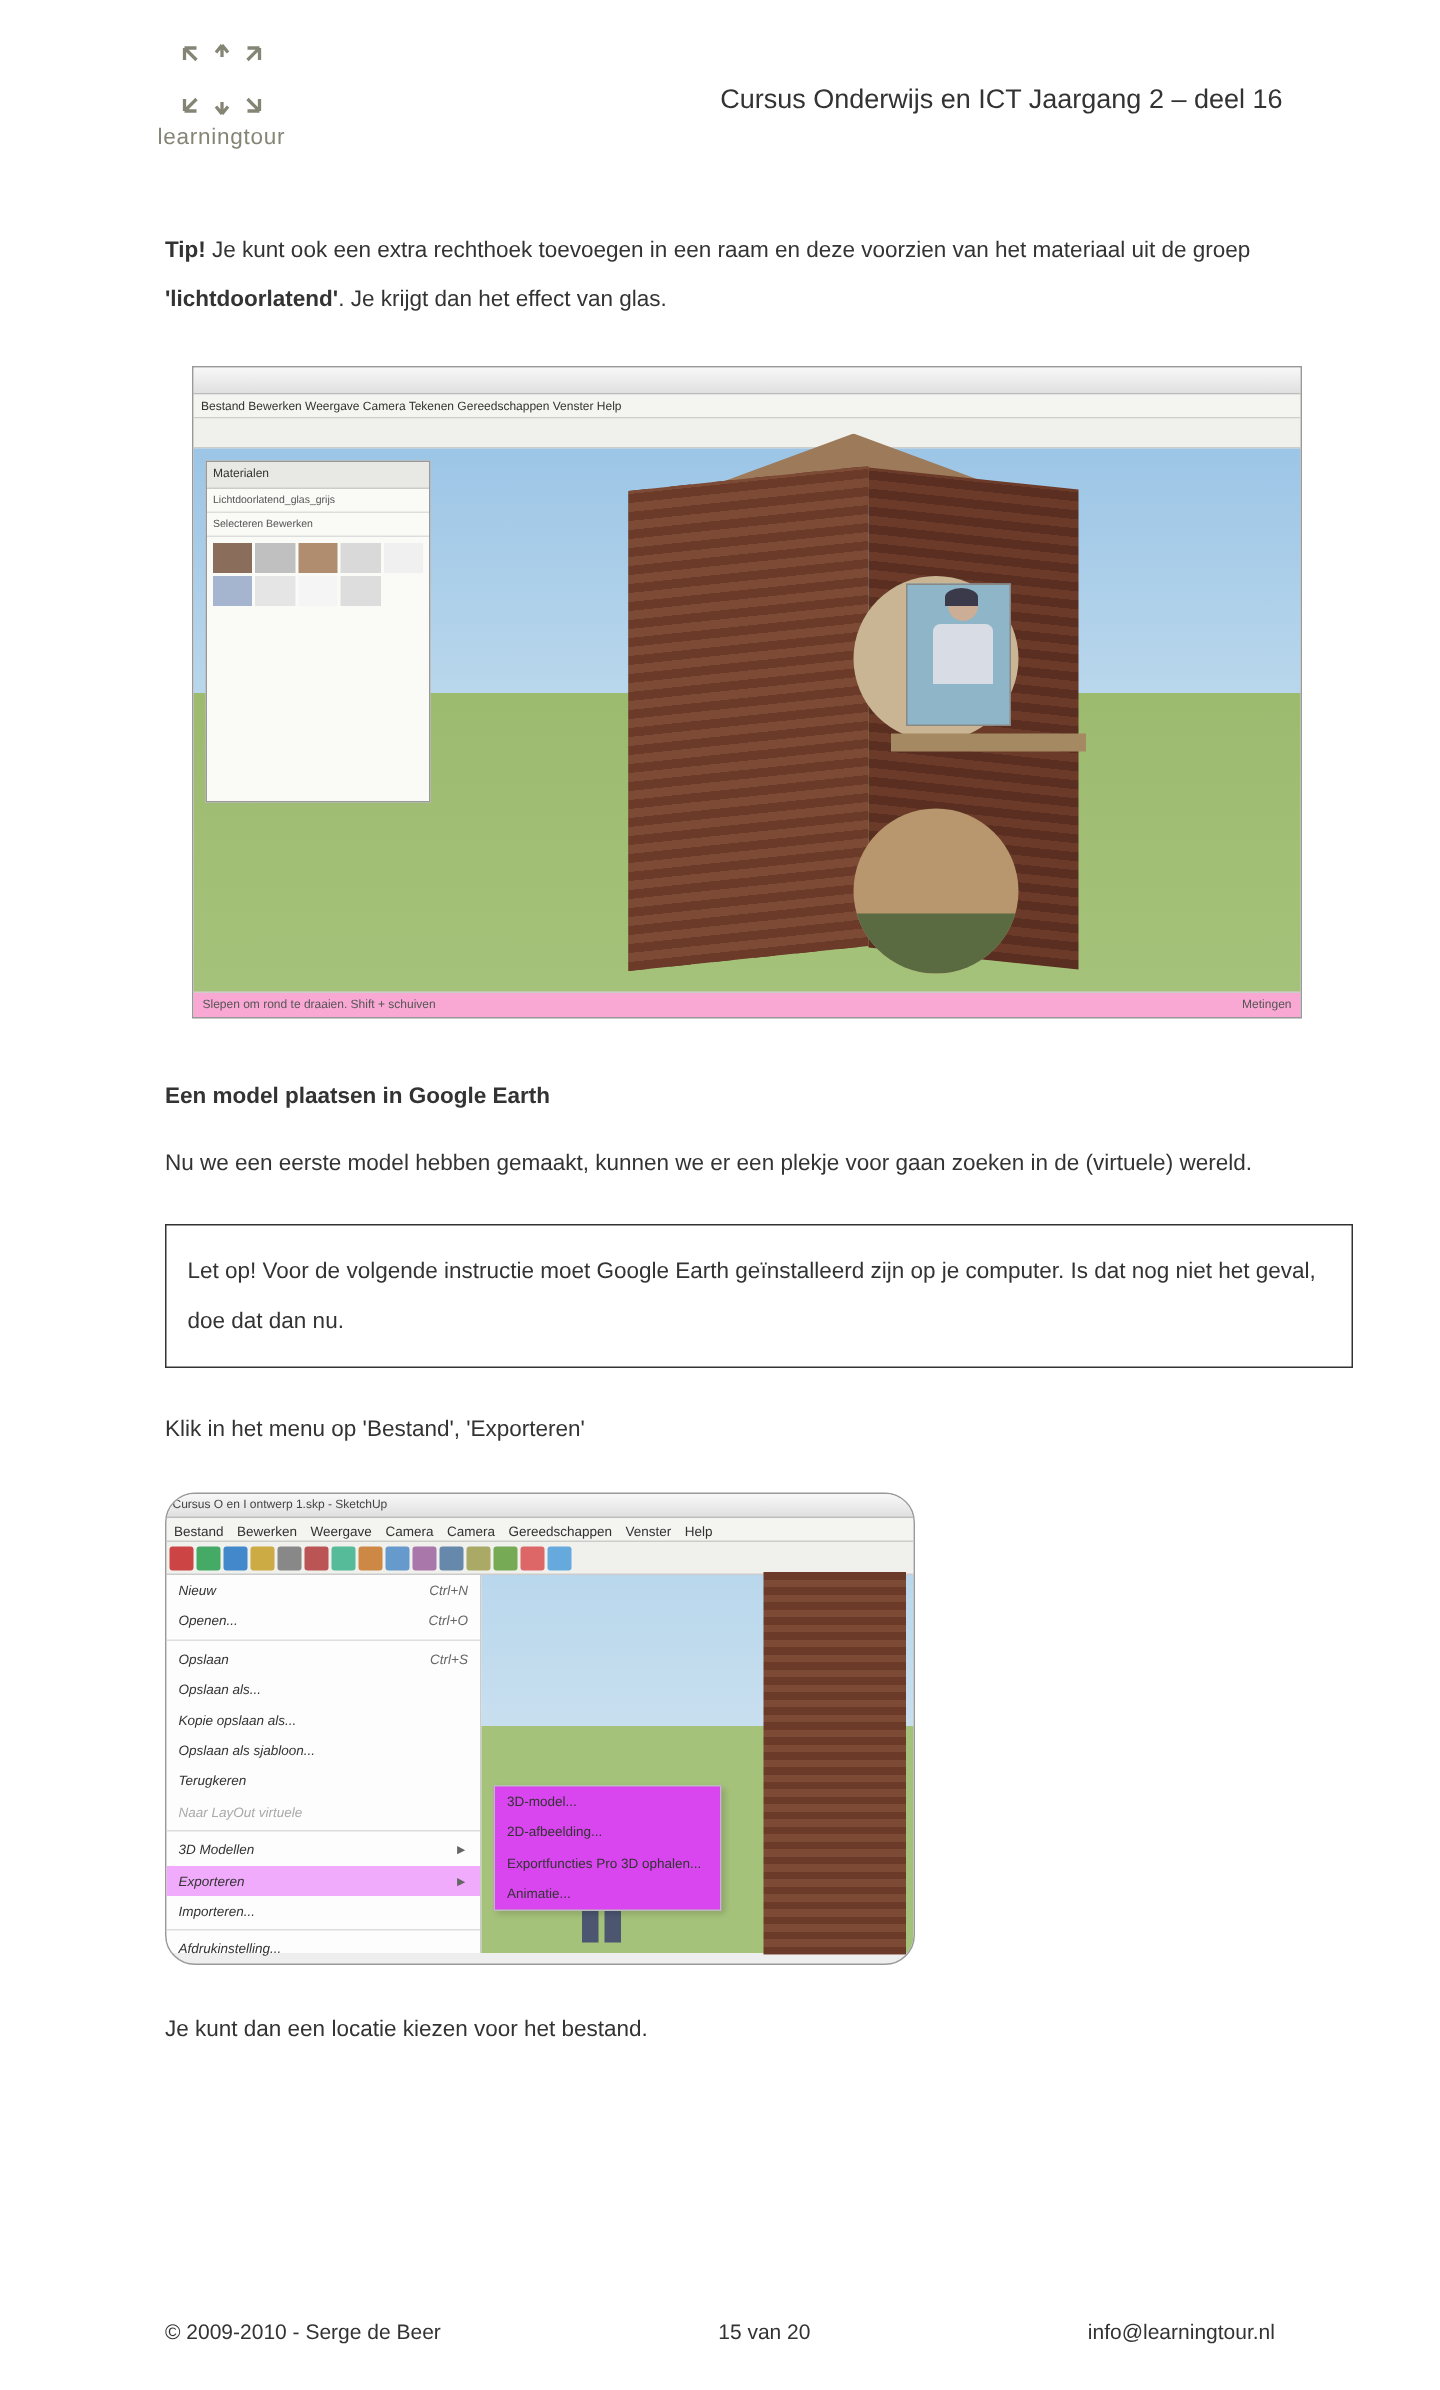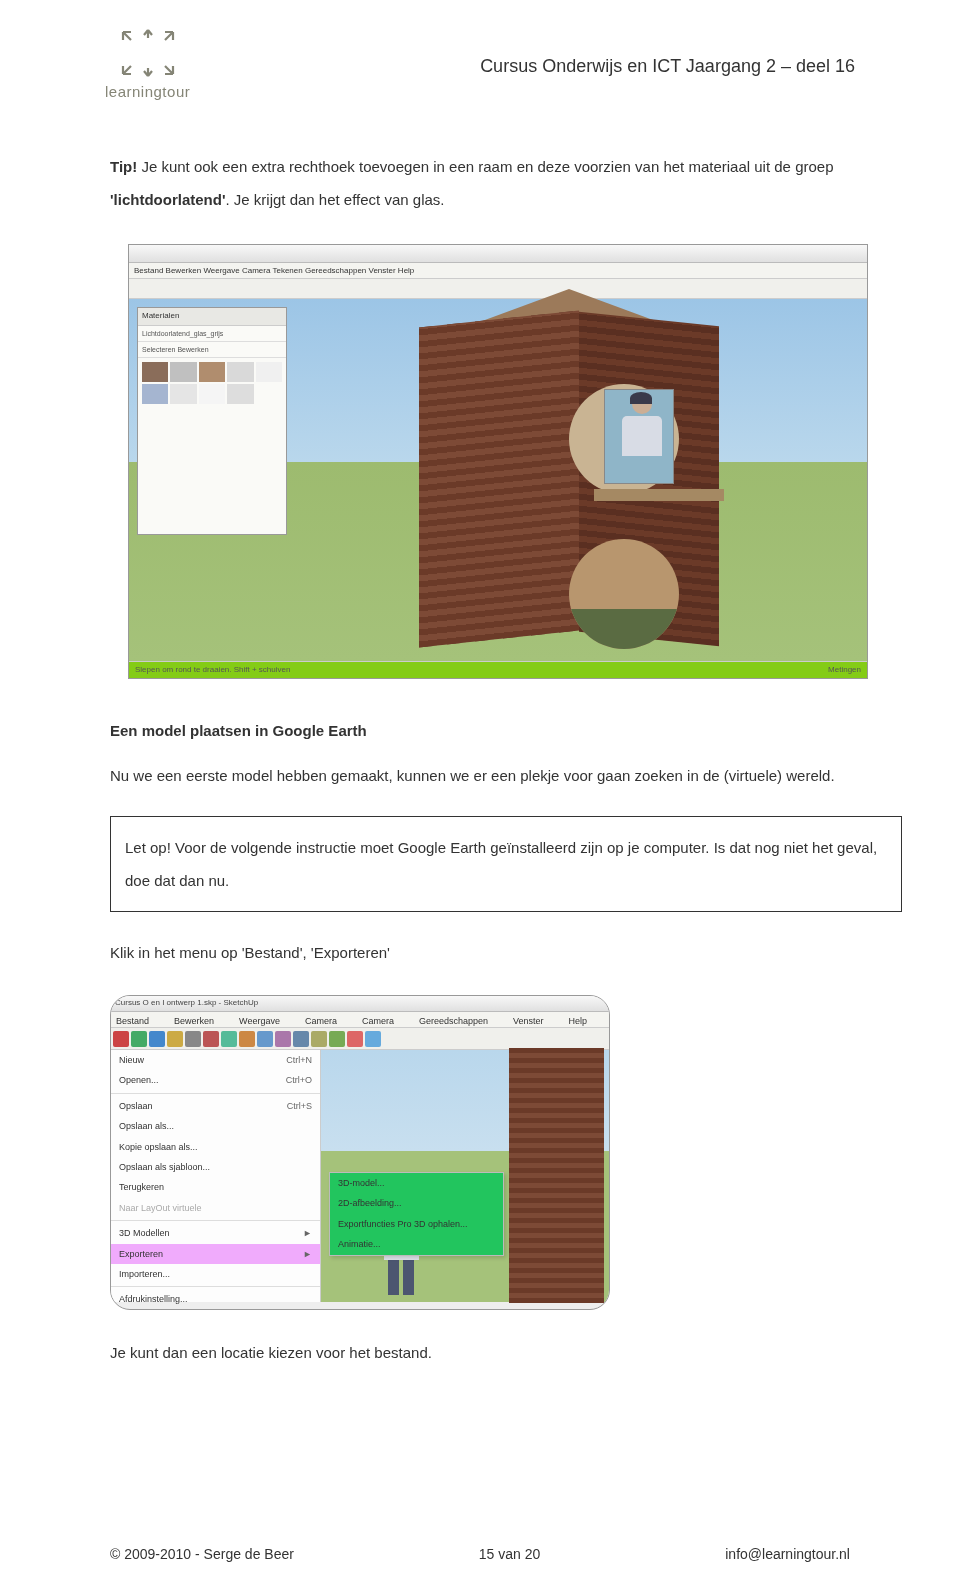--- a/index.html
+++ b/index.html
@@ -120,53 +120,53 @@
     position:absolute; left:175px; top:200px; width:130px; height:12px; background:#a58963;
   }
   .shot1 .brick-tower .circle2 {
     position:absolute; left:150px; top:250px; width:110px; height:110px; border-radius:50%;
     background: #b8966e;
     overflow:hidden;
   }
   .shot1 .brick-tower .circle2::after{
     content:''; position:absolute; left:0; bottom:0; width:110px; height:40px; background:#5a6b42;
   }
-  .shot1 .statusbar { height:18px; background:#84cc16; border-top:1px solid #ccc; font-size:8px; padding:2px 6px; display:flex; justify-content:space-between; color:#555;}
+  .shot1 .statusbar { height:18px; background:#f9a8d4; border-top:1px solid #ccc; font-size:8px; padding:2px 6px; display:flex; justify-content:space-between; color:#555;}
 
   .section-head {
     font-weight: bold;
     margin-top: 40px;
     margin-bottom: 10px;
     font-size: 15px;
   }
   .box {
     border: 1px solid #333;
     padding: 14px 14px;
     margin: 24px 0;
     line-height: 2.2;
   }
   .shot2 {
     width: 500px; height: 315px; margin: 26px 0;
   }
   .shot2 .titlebar { height: 16px; background: linear-gradient(#f8f8f8,#e0e0e0); border-bottom: 1px solid #bbb; font-size:8px; padding:1px 4px; color:#444;}
-  .shot2 .menubar { height: 16px; background: #f4f4f0; border-bottom: 1px solid #ccc; font-size: 9px; color: #333; padding: 2px 5px; display:flex; gap:25px;}
+  .shot2 .menubar { height: 16px; background: #f4f4f0; border-bottom: 1px solid #ccc; font-size: 9px; color: #333; padding: 2px 5px; display:flex; gap:9px;}
   .shot2 .toolbar { height: 22px; background: #f0f0ec; border-bottom: 1px solid #ccc; display:flex; align-items:center; gap:2px; padding:0 2px;}
   .shot2 .toolbar .tb-icon { width:16px; height:16px; display:inline-block; border-radius:2px;}
   .shot2 .body2 { display:flex; height: 252px; }
   .shot2 .menu-panel {
     width: 210px; background:#fdfdfd; border-right: 1px solid #ccc;
     font-size: 9px; color:#333;
   }
-  .shot2 .menu-item { padding: 3px 8px; display:flex; justify-content:space-between;}
+  .shot2 .menu-item { padding: 3px 8px; display:flex; justify-content:space-between;font-style:italic;}
   .shot2 .menu-item.hi { background:#f0abfc; }
   .shot2 .menu-item .sc { color:#666; }
   .shot2 .menu-item.disabled { color:#aaa; }
   .shot2 .menu-item.sep { border-top:1px solid #ddd; height:0; padding:0; margin:2px 0;}
   .shot2 .submenu {
-    position:absolute; left:218px; top:176px; width:175px; background:#22c55e; border:1px solid #bbb; font-size:9px; z-index:2;
+    position:absolute; left:218px; top:194px; width:152px; background:#d946ef; border:1px solid #bbb; font-size:9px; z-index:2;
     box-shadow: 2px 2px 4px rgba(0,0,0,0.15);
   }
   .shot2 .submenu .sm-item { padding:3px 8px; }
   .shot2 .viewport2 {
     flex:1; position:relative; background: linear-gradient(#b9d7ec 0%, #c8dfef 40%, #a5c27a 40%, #a5c27a 100%);
   }
   .shot2 .brick2 {
     position:absolute; right:5px; top:-2px; width:95px; height:255px;
     background:
       repeating-linear-gradient(0deg, #6b3a28 0 5px, #7d4a36 5px 10px);

